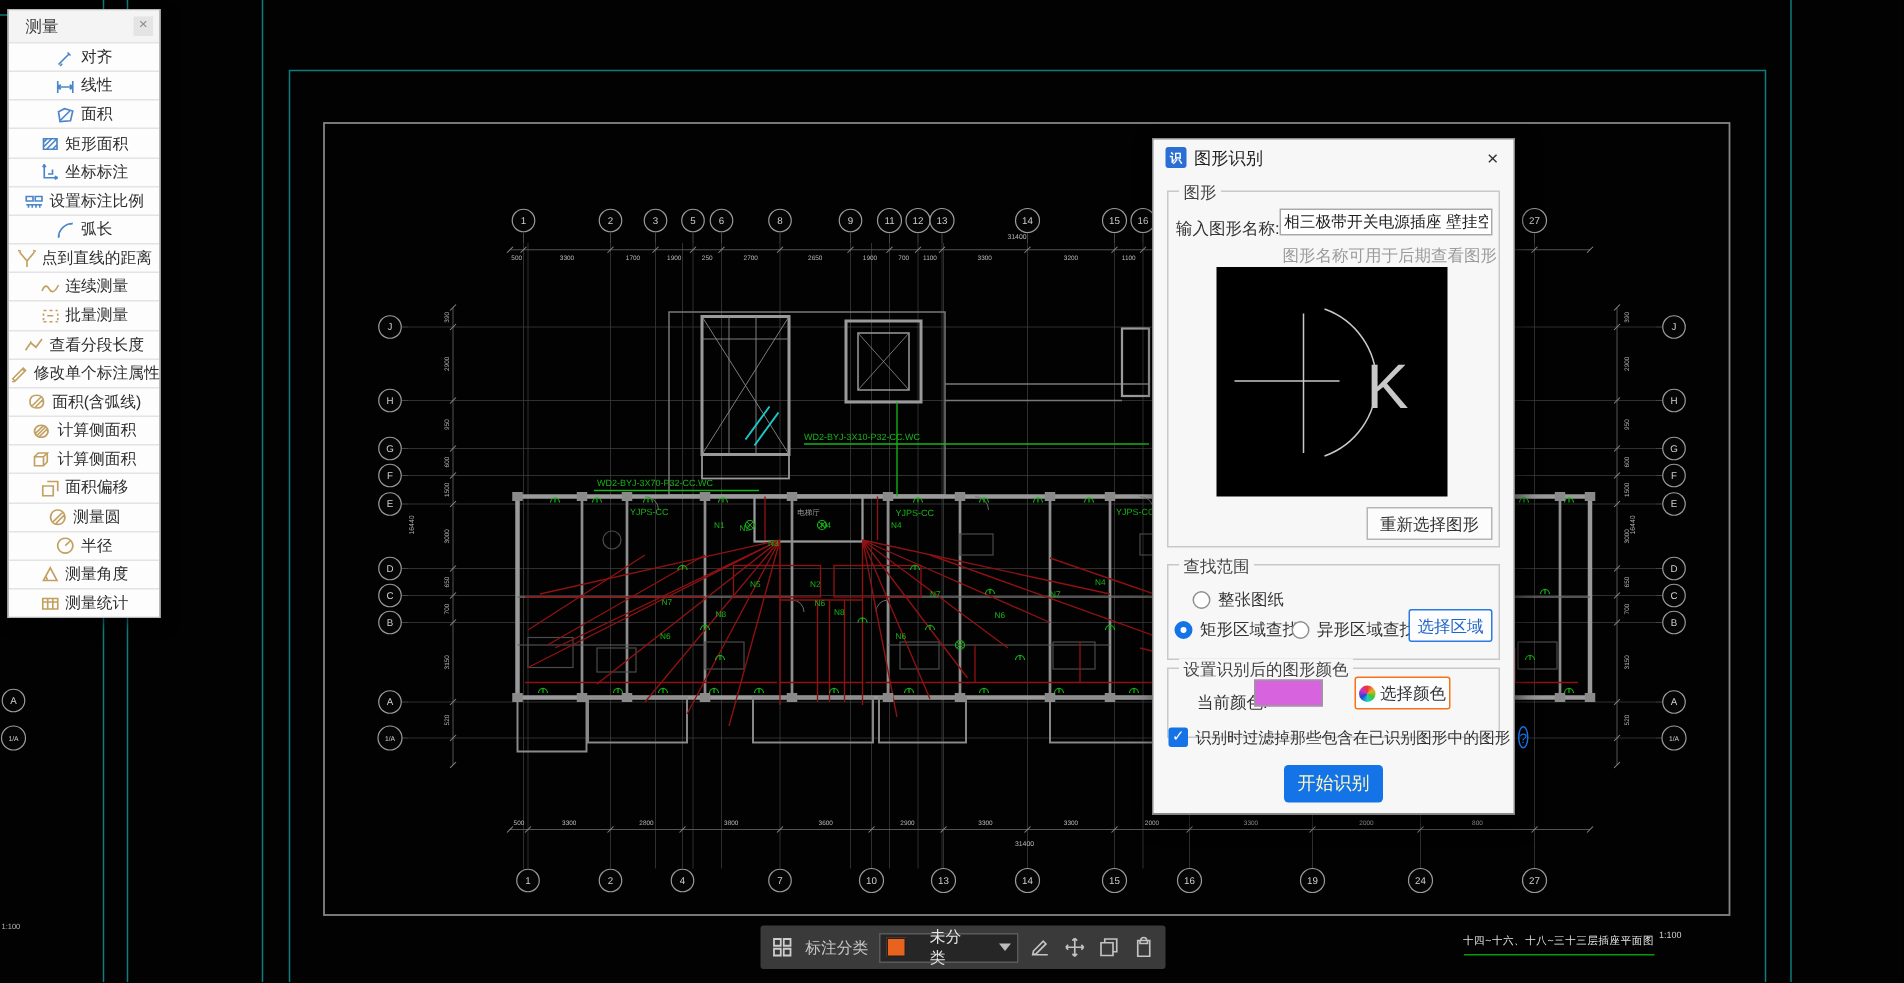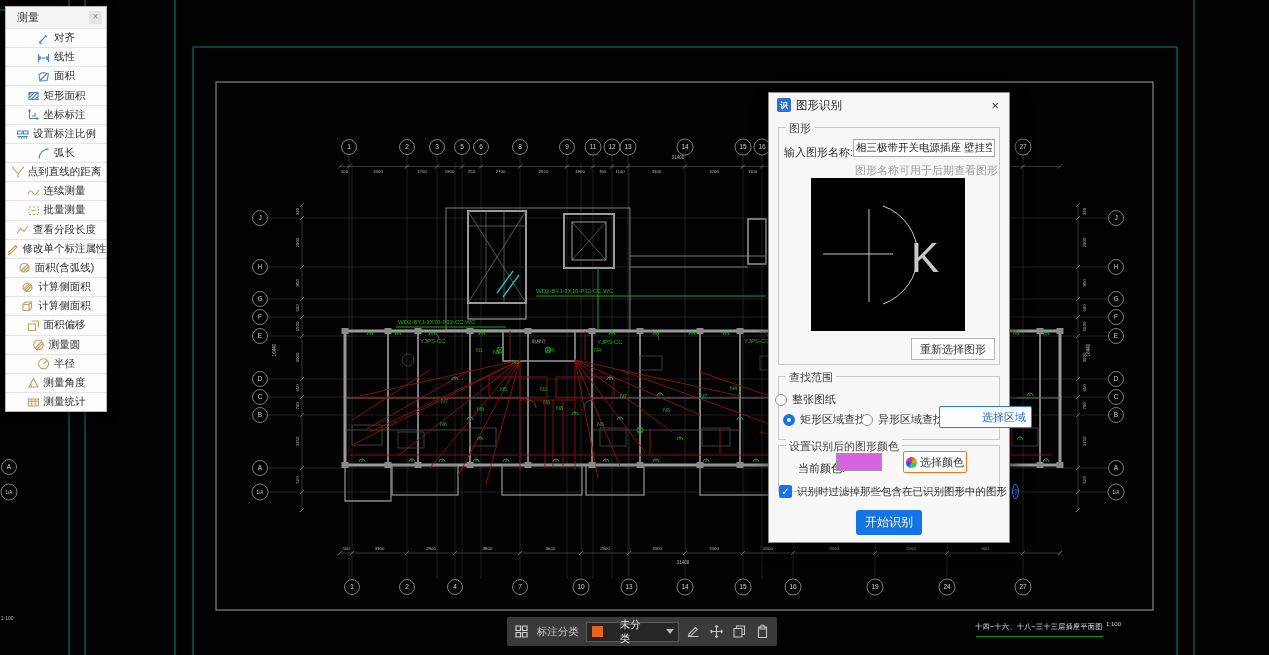--- a/index.html
+++ b/index.html
@@ -37,26 +37,26 @@
   #name-lbl{position:absolute;left:15px;top:52px;}
   #name-input{position:absolute;left:84px;top:46px;width:136px;height:16px;border:1px solid #a9a9a9;
     background:#fff;font-size:10.5px;color:#222;padding:0 2px;font-family:"Liberation Sans","DejaVu Sans",sans-serif;}
   #name-hint{position:absolute;left:86px;top:70px;color:#9b9b9b;}
   #preview{position:absolute;left:42px;top:85px;width:154px;height:153px;background:#000;}
   #reselect-btn{position:absolute;right:14px;top:245px;height:20px;padding:0 8px;background:#fcfcfc;
     border:1px solid #b5b5b5;font-size:11px;color:#333;display:flex;align-items:center;cursor:pointer;}
   .radio-row{position:absolute;display:flex;align-items:center;gap:5px;cursor:pointer;}
   .rb{width:12px;height:12px;border-radius:50%;border:1px solid #8f8f8f;background:#fff;box-sizing:border-box;}
   .rb.on{border:4px solid #1473e6;}
-  #rad-whole{left:6px;top:299px;}
+  #rad-whole{left:26px;top:299px;}
   #rad-rect{left:14px;top:319px;}
   #rad-irr{left:92px;top:319px;}
   #sel-area-btn{position:absolute;left:170px;top:313px;width:54px;height:20px;border:1px solid #2a7ae0;
     border-radius:2px;background:#fdfdff;color:#1f66c4;font-size:11px;display:flex;align-items:center;
-    justify-content:center;cursor:pointer;padding-left:37px;}
+    justify-content:center;cursor:pointer;}
   #cur-color-lbl{position:absolute;left:14px;top:368px;margin-left:15px;}
   #cur-swatch{position:absolute;left:67px;top:360px;width:44px;height:16px;border:1px solid #9a9a9a;}
   #pick-color-btn{position:absolute;left:134px;top:358px;width:62px;height:20px;border:1px solid #f97316;
     border-radius:2px;background:#fbfdff;display:flex;align-items:center;justify-content:center;gap:3px;
     font-size:11px;color:#333;cursor:pointer;}
   .rainbow{width:11px;height:11px;border-radius:50%;
     background:conic-gradient(#e33,#ea2,#3c3,#2cc,#24c,#c3c,#e33);}
   #chk-row{position:absolute;left:10px;top:391px;display:flex;align-items:center;gap:5px;width:222px;}
   #chk{width:13px;height:13px;background:#1473e6;border-radius:2px;color:#fff;font-size:10px;line-height:13px;
     text-align:center;flex:0 0 auto;cursor:pointer;}

